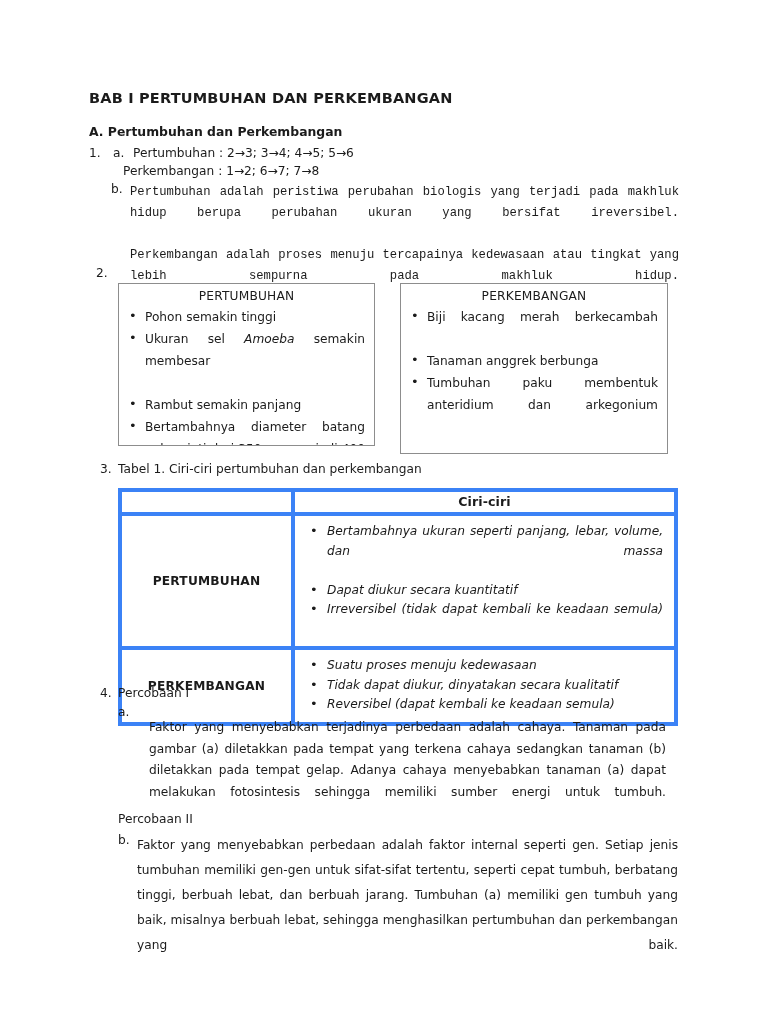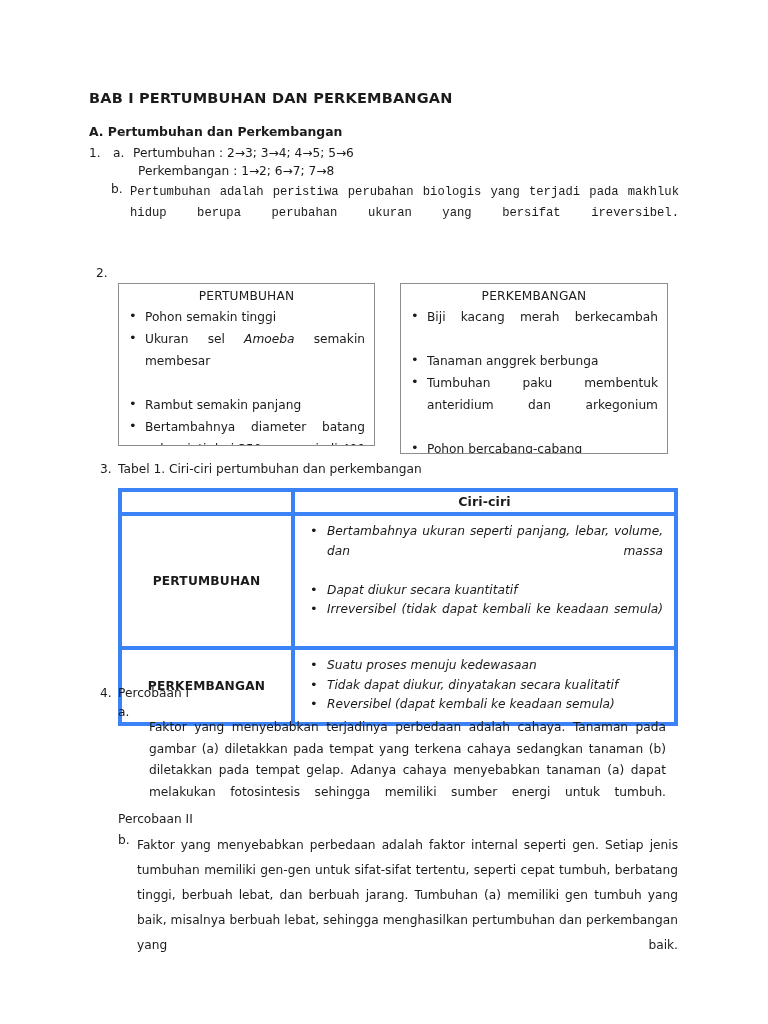--- a/index.html
+++ b/index.html
@@ -59,21 +59,21 @@
   }
   .item1-a-line1 {
     position: absolute;
     left: 133px;
     top: 146px;
     font-size: 12.2px;
     white-space: nowrap;
   }
   .item1-a-line2 {
     position: absolute;
-    left: 138px;
+    left: 123px;
     top: 164px;
     font-size: 12.2px;
     white-space: nowrap;
   }
   .item1-b-label {
     position: absolute;
     left: 111px;
     top: 182px;
     font-size: 12.2px;
   }
@@ -290,41 +290,41 @@
   <div class="section-heading">A. Pertumbuhan dan Perkembangan</div>
 
   <div class="item1-num">1.</div>
   <div class="item1-a-label">a.</div>
   <div class="item1-a-line1">Pertumbuhan : 2→3; 3→4; 4→5; 5→6</div>
   <div class="item1-a-line2">Perkembangan : 1→2; 6→7; 7→8</div>
 
   <div class="item1-b-label">b.</div>
   <div class="item1-b-body">
     <p class="force-justify">Pertumbuhan adalah peristiwa perubahan biologis yang terjadi pada makhluk hidup berupa perubahan ukuran yang bersifat ireversibel.</p>
+    <p class="force-justify">Perkembangan adalah proses menuju tercapainya kedewasaan atau tingkat yang lebih sempurna pada makhluk hidup.</p>
   </div>
 
   <div class="item2-num">2.</div>
 
   <div class="concept-box box-pertumbuhan">
     <div class="box-title">PERTUMBUHAN</div>
     <ul class="box-list">
       <li><span>Pohon semakin tinggi</span></li>
       <li><span class="force-justify"><span>Ukuran sel </span><i>Amoeba</i><span> semakin membesar</span></span></li>
       <li><span>Rambut semakin panjang</span></li>
       <li><span class="force-justify">Bertambahnya diameter batang pohon jati dari 350 cm menjadi 400 cm</span></li>
     </ul>
   </div>
 
   <div class="concept-box box-perkembangan">
     <div class="box-title">PERKEMBANGAN</div>
     <ul class="box-list">
       <li><span class="force-justify">Biji kacang merah berkecambah</span></li>
       <li><span>Tanaman anggrek berbunga</span></li>
       <li><span class="force-justify">Tumbuhan paku membentuk anteridium dan arkegonium</span></li>
-      <li><span>Pohon bercabang-cabang</span></li>
 
     </ul>
   </div>
 
   <div class="item3-num">3.</div>
   <div class="item3-caption">Tabel 1. Ciri-ciri pertumbuhan dan perkembangan</div>
 
   <table class="ciri-table">
     <tbody>
         <tr>

